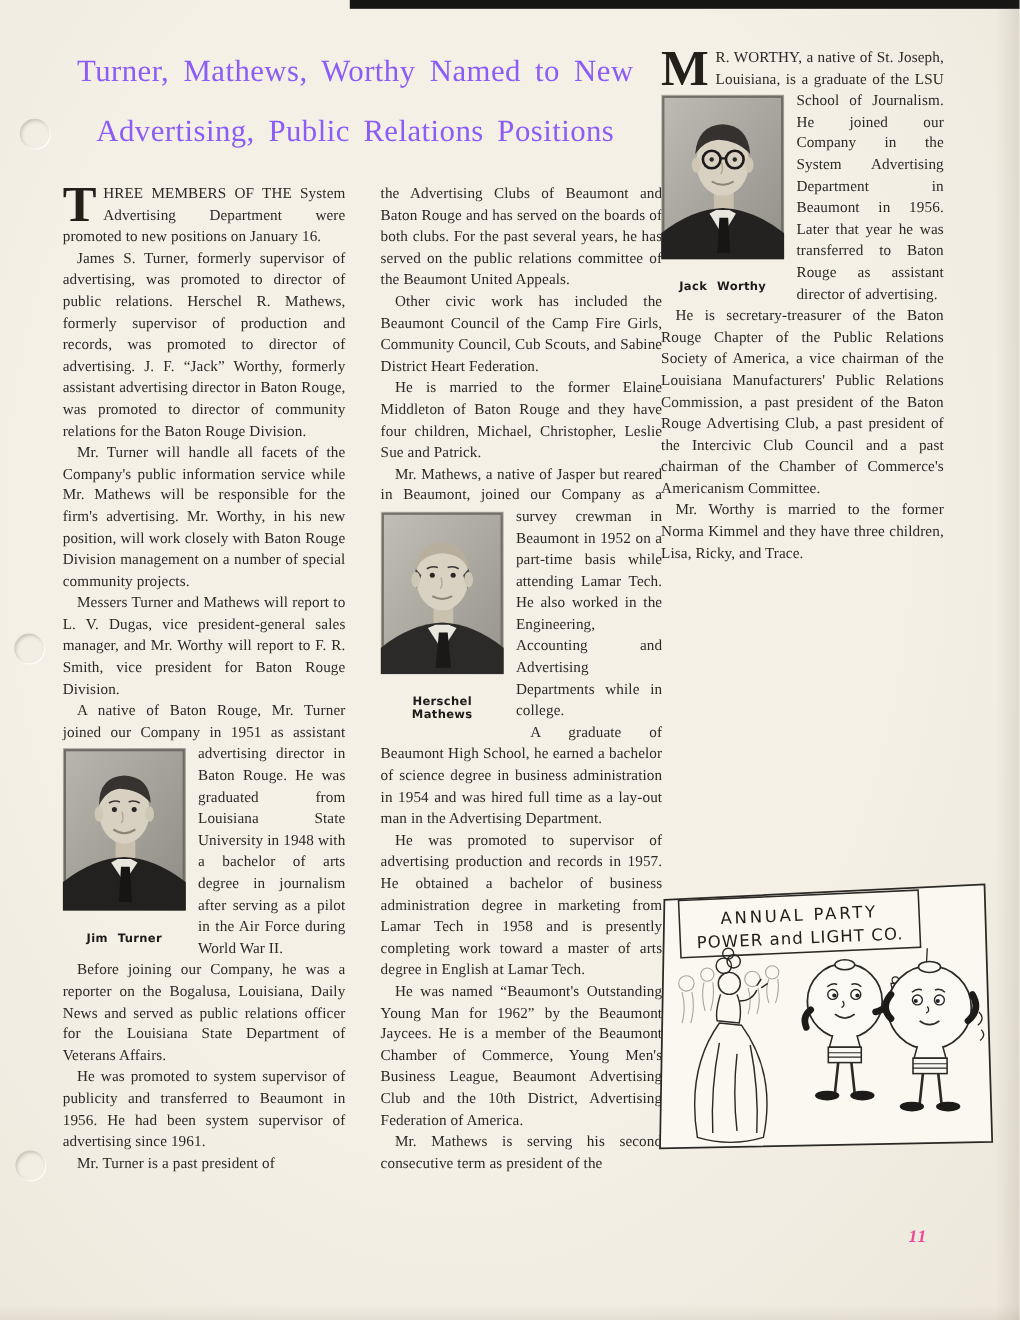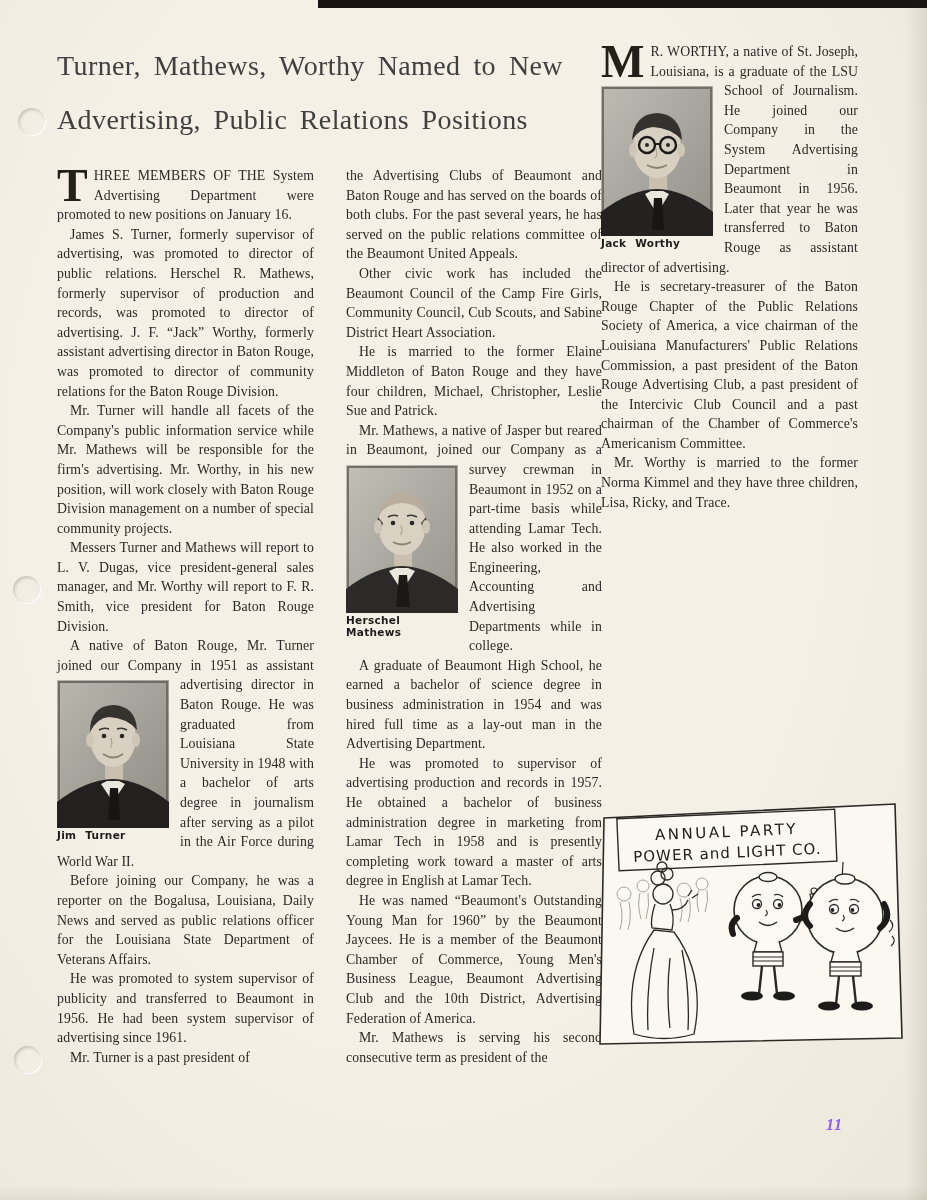--- a/index.html
+++ b/index.html
@@ -16,51 +16,51 @@
   .bottom-shade{position:absolute;left:0;bottom:0;width:927px;height:14px;
     background:linear-gradient(to bottom, rgba(0,0,0,0), rgba(60,50,30,0.07));}
   .hole{position:absolute;width:27px;height:27px;border-radius:50%;
     background:#f2eee3;
     box-shadow:inset 1.5px 2px 3px rgba(90,80,60,0.25), 1px 1px 1px rgba(255,255,255,0.9);}
   .hole1{left:18px;top:108px;}
   .hole2{left:13px;top:576px;}
   .hole3{left:14px;top:1046px;}
 
   
-  .headline{position:absolute;left:57px;top:50px;width:506px;
-    font-size:28px;color:#404040;letter-spacing:0.4px;}
+  .headline{position:absolute;left:70px;top:50px;width:506px;
+    font-size:28px;color:#8b5cf6;letter-spacing:0.4px;}
   .headline .l1{text-align:justify;text-align-last:justify;word-spacing:4px;}
-  .headline .l2{margin-top:22px;word-spacing:5px;}
+  .headline .l2{margin-top:22px;word-spacing:5px;text-align:center;}
 
   
   .col{position:absolute;width:257px;font-size:13.8px;line-height:19.6px;
     text-align:justify;letter-spacing:0.1px;}
   .col1{left:57px;top:166px;}
   .col2{left:346px;top:166px;width:256px;}
   .col3{left:601px;top:42px;}
   .col p{margin:0;padding:0;}
   .indent{text-indent:13px;}
   .b{font-weight:normal;}
   .dropcap{float:left;font-weight:bold;font-size:46px;line-height:33px;
     padding:3px 6px 0 0;color:#222019;}
 
   
   .photo{float:left;width:112px;margin:5px 11px 2px 0;text-indent:0;}
   .photo svg{display:block;}
-  .photo .cap{display:block;text-align:left;font-family:"DejaVu Sans",sans-serif;
+  .photo .cap{display:block;text-align:center;font-family:"DejaVu Sans",sans-serif;
     font-weight:bold;font-size:10.5px;letter-spacing:0.3px;word-spacing:5px;
-    color:#1d1c1a;padding-top:1px;line-height:12px;}
+    color:#1d1c1a;padding-top:19px;line-height:12px;}
 
   
   .cartoon{position:absolute;left:596px;top:798px;width:312px;}
   .cartoon-caption{margin-top:9px;font-family:"DejaVu Sans",sans-serif;font-weight:bold;
     font-size:13px;line-height:17.5px;color:#1d1c1a;width:302px;word-spacing:2px;}
 
   .page-number{position:absolute;left:826px;top:1116px;font-weight:bold;font-style:italic;
-    font-size:16px;color:#8b5cf6;letter-spacing:1px;}
+    font-size:16px;color:#ec4899;letter-spacing:1px;}
 </style>
 </head>
 <body>
 
 <div class="top-bar"></div>
 <div class="right-shade"></div>
 <div class="bottom-shade"></div>
 <div class="hole hole1"></div>
 <div class="hole hole2"></div>
 <div class="hole hole3"></div>
@@ -110,21 +110,21 @@
     </span>
     <span>assistant advertising director in Baton Rouge. He was graduated from Louisiana State University in 1948 with a bachelor of arts degree in journalism after serving as a pilot in the Air Force during World War II.</span>
   </p>
   <p class="indent">Before joining our Company, he was a reporter on the Bogalusa, Louisiana, Daily News and served as public relations officer for the Louisiana State Department of Veterans Affairs.</p>
   <p class="indent">He was promoted to system supervisor of publicity and transferred to Beaumont in 1956. He had been system supervisor of advertising since 1961.</p>
   <p class="indent">Mr. Turner is a past president of</p>
 </div>
 
 <div class="col col2">
   <p>the Advertising Clubs of Beaumont and Baton Rouge and has served on the boards of both clubs. For the past several years, he has served on the public relations committee of the Beaumont United Appeals.</p>
-  <p class="indent">Other civic work has included the Beaumont Council of the Camp Fire Girls, Community Council, Cub Scouts, and Sabine District Heart Association.</p>
+  <p class="indent">Other civic work has included the Beaumont Council of the Camp Fire Girls, Community Council, Cub Scouts, and Sabine District Heart Federation.</p>
   <p class="indent">He is married to the former Elaine Middleton of Baton Rouge and they have four children, Michael, Christopher, Leslie Sue and Patrick.</p>
   <p class="indent">
     <span>Mr. Mathews, a native of Jasper but reared in Beaumont, joined our</span>
     <span class="photo">
       <svg width="112" height="148" viewBox="0 0 112 148">
         <defs>
           <linearGradient id="bg2" x1="0" y1="0" x2="1" y2="1">
             <stop offset="0" stop-color="#c2bfb7"></stop>
               <stop offset="1" stop-color="#96938c"></stop>
           </linearGradient>
@@ -147,21 +147,21 @@
         <path d="M61,51 q5,-2 10,1" stroke="#3a3734" stroke-width="1.5" fill="none"></path>
         <path d="M55,60 q2,8 -1,10" stroke="#b3a996" stroke-width="1.4" fill="none"></path>
         <path d="M47,77 q9,5 18,0" stroke="#8d8372" stroke-width="1.8" fill="none"></path>
       </svg>
       <span class="cap">Herschel Mathews</span>
     </span>
     <span>Company as a survey crewman in Beaumont in 1952 on a part-time basis while attending Lamar Tech. He also worked in the Engineering, Accounting and Advertising Departments while in college.</span>
   </p>
   <p class="indent">A graduate of Beaumont High School, he earned a bachelor of science degree in business administration in 1954 and was hired full time as a lay-out man in the Advertising Department.</p>
   <p class="indent">He was promoted to supervisor of advertising production and records in 1957. He obtained a bachelor of business administration degree in marketing from Lamar Tech in 1958 and is presently completing work toward a master of arts degree in English at Lamar Tech.</p>
-  <p class="indent">He was named “Beaumont's Outstanding Young Man for 1960” by the Beaumont Jaycees. He is a member of the Beaumont Chamber of Commerce, Young Men's Business League, Beaumont Advertising Club and the 10th District, Advertising Federation of America.</p>
+  <p class="indent">He was named “Beaumont's Outstanding Young Man for 1962” by the Beaumont Jaycees. He is a member of the Beaumont Chamber of Commerce, Young Men's Business League, Beaumont Advertising Club and the 10th District, Advertising Federation of America.</p>
   <p class="indent">Mr. Mathews is serving his second consecutive term as president of the</p>
 </div>
 
 <div class="col col3">
   <p>
     <span class="dropcap">M</span><span>R. WORTHY,</span><span> a native of St. Joseph, Louisiana, is a graduate</span>
     <span class="photo">
       <svg width="112" height="150" viewBox="0 0 112 150">
         <defs>
           <linearGradient id="bg3" x1="0" y1="0" x2="1" y2="1">

